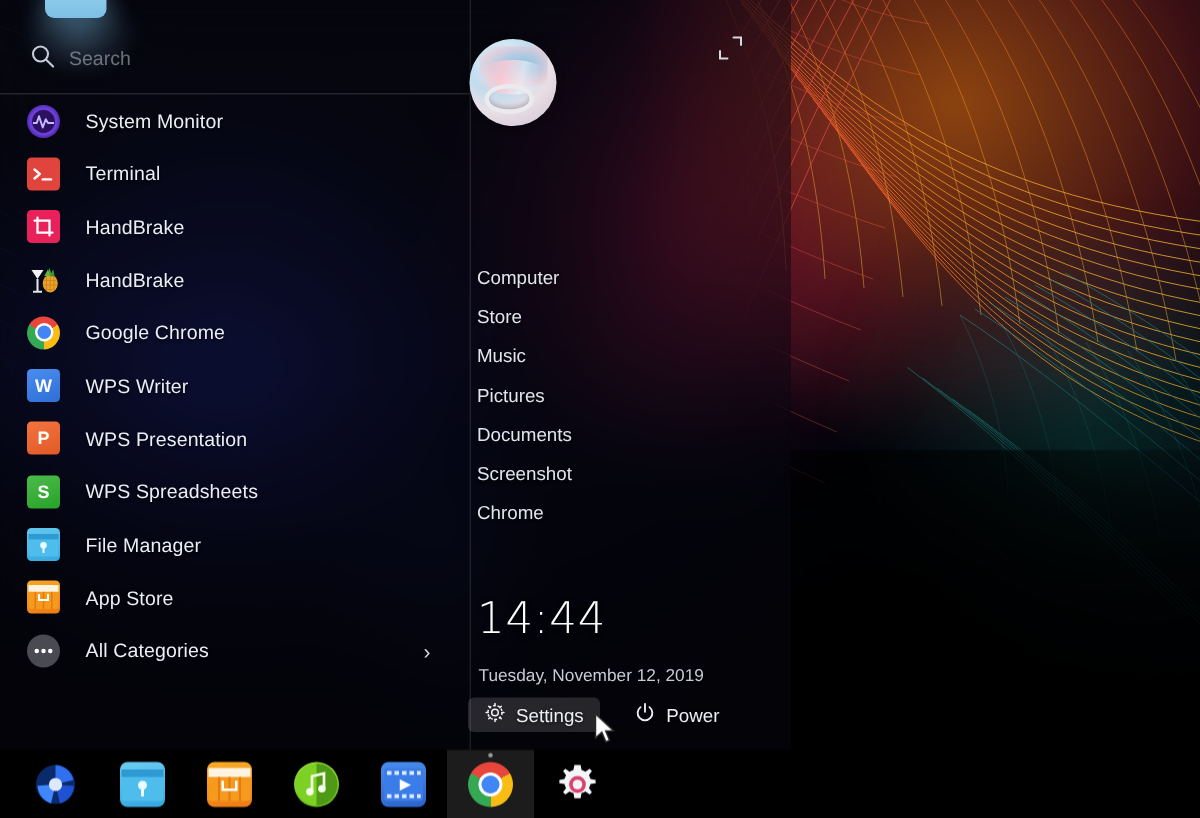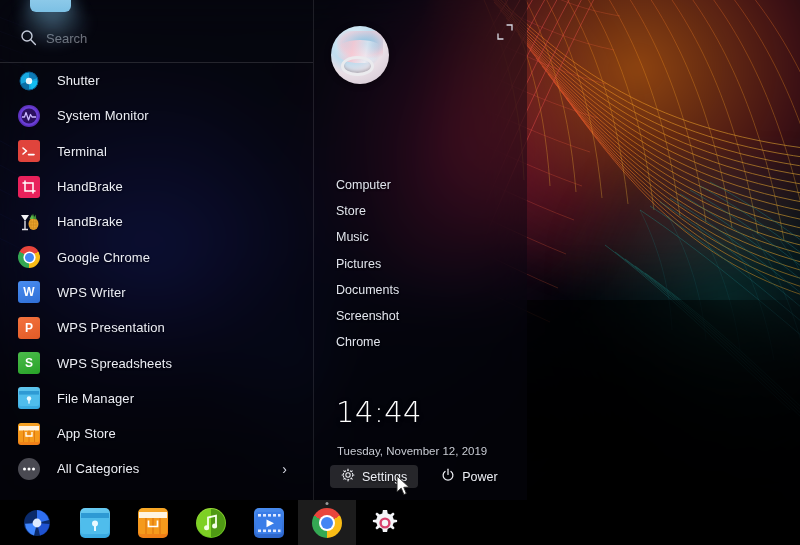--- a/index.html
+++ b/index.html
@@ -126,21 +126,21 @@
   }
   .ic-wpsw { background: linear-gradient(160deg,#4a8df0,#2f6fd6); border-radius:3px 3px 3px 3px; }
   .ic-wpsp { background: linear-gradient(160deg,#f3733f,#e25a26); border-radius:3px; }
   .ic-wpss { background: linear-gradient(160deg,#4cbb4c,#27a227); border-radius:3px; }
   .ic-fm   { background: linear-gradient(170deg,#63c8ef,#35a8e0); border-radius:3px; }
   .ic-store{ background: linear-gradient(170deg,#f7a623,#ef7b16); border-radius:3px; }
   .ic-dots { background:#4a4a52; border-radius:50%; }
   .letter { font-size:12px; font-weight:bold; color:#fff; font-family:"Liberation Sans",sans-serif; line-height:1; }
 
   
-  .right-pane { position: absolute; left: 314px; top: 0; width: 213px; height: 500px; }
+  .right-pane { position: absolute; left: 296px; top: 0; width: 213px; height: 500px; }
   .avatar {
     position: absolute; left: 17px; top: 26px; width: 58px; height: 58px;
     border-radius: 50%; overflow: hidden;
     background: radial-gradient(circle at 35% 25%, #d8ecf7 0%, #cfe6f3 22%, #bfdcee 38%, #e9dfe6 58%, #cfc2cf 100%);
     box-shadow: 0 1px 6px rgba(0,0,0,.45);
   }
   .avatar .ring-band {
     position:absolute; left:10%; top:8%; width:80%; height:48%;
     background: radial-gradient(ellipse at 60% 45%, rgba(120,190,225,.85), rgba(235,190,205,.55) 60%, rgba(0,0,0,0) 78%);
   }
@@ -377,33 +377,20 @@
         </svg>
       </span>
       <input class="search-input" type="text" value="" placeholder="Search" style="">
     </div>
     <div class="tooltip-glow"></div>
     <div class="tooltip-chip"></div>
     <div class="search-underline"></div>
 
     <div class="app-list">
 
-      <div class="app-row">
-        <span class="app-ico ic-shutter">
-          <svg viewBox="0 0 22 22" width="22" height="22">
-            <circle cx="11" cy="11" r="9" fill="#18a8df"></circle>
-            <path d="M11 2 A9 9 0 0 1 19.5 8 L11 11 Z" fill="#0d7ab5"></path>
-            <path d="M20 11 A9 9 0 0 1 14 19.6 L11 11 Z" fill="#12bdf0"></path>
-            <path d="M11 20 A9 9 0 0 1 2.6 14 L11 11 Z" fill="#0a6ea5"></path>
-            <circle cx="11" cy="11" r="3.2" fill="#ffffff" opacity=".9"></circle>
-            <circle cx="11" cy="11" r="9" fill="none" stroke="#0a5c8c" stroke-width="1"></circle>
-          </svg>
-        </span>
-        <span class="app-label">Shutter</span>
-      </div>
 
       <div class="app-row">
         <span class="app-ico ic-sysmon">
           <svg viewBox="0 0 22 22" width="22" height="22">
             <circle cx="11" cy="11" r="9.5" fill="#6a3fd6"></circle>
             <circle cx="11" cy="11" r="7.6" fill="#2b1160"></circle>
             <polyline points="4,12 6.5,12 8,7.5 10.5,15 12.5,9.5 14,12 18,12" fill="none" stroke="#c9b8ff" stroke-width="1.3" stroke-linejoin="round"></polyline>
           </svg>
         </span>
         <span class="app-label">System Monitor</span>

